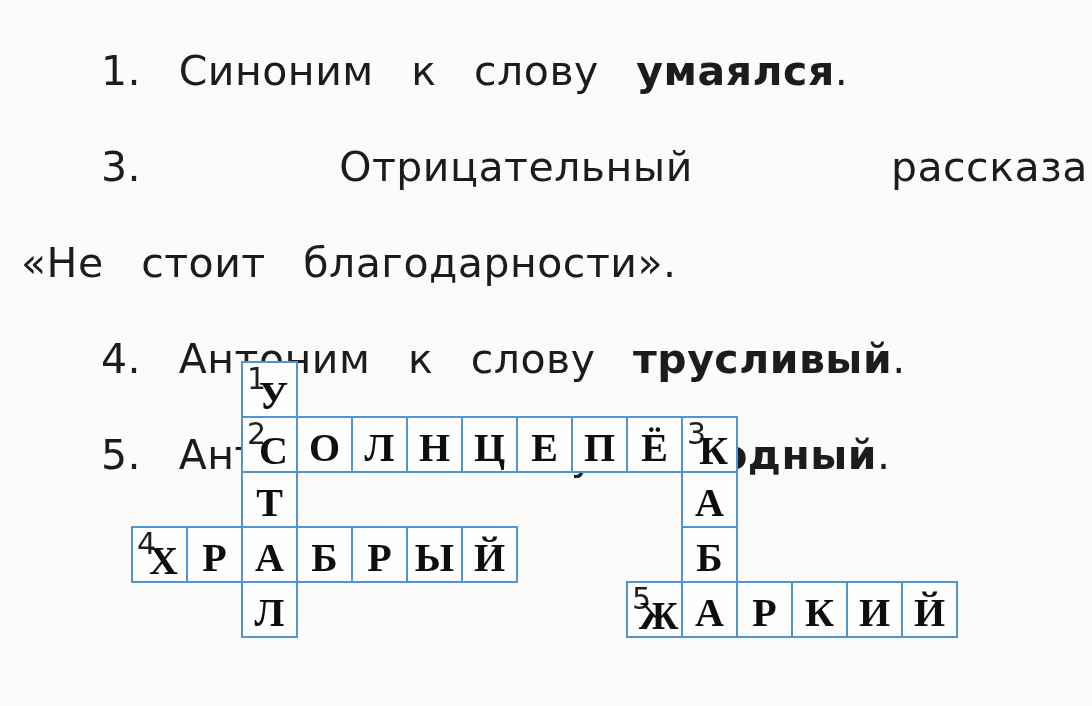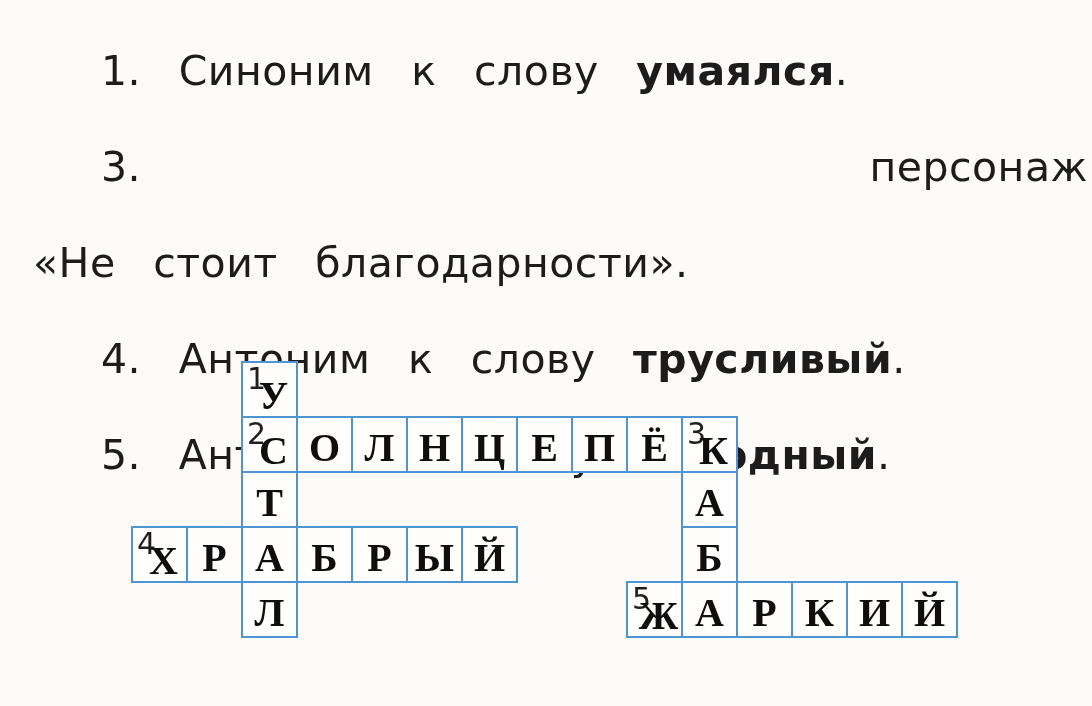--- a/index.html
+++ b/index.html
@@ -15,21 +15,21 @@
     height:55px; line-height:55px;
     padding-left:101px;
     font-size:41px; letter-spacing:0.5px;
     word-spacing:24px; white-space:nowrap;
   }
   .clue b { font-weight:bold; }
   .clue.justify {
     display:flex; justify-content:space-between;
     padding-right:4px; word-spacing:0;
   }
-  .clue.cont { padding-left:33px;margin-top:12px; }
+  .clue.cont { padding-left:21px;margin-top:12px; }
 
   .grid { position:absolute; left:132px; top:362px; width:827px; height:332px; }
   .cell {
     position:absolute; width:57px; height:57px; box-sizing:border-box;
     border:2px solid #4f94d3; background:#fffefd;
     display:flex; align-items:center; justify-content:center;
   }
   .cell-letter {
     font-family:"Liberation Serif", serif; font-weight:700;
     font-size:40px; line-height:1; color:#0e0e0e;
@@ -44,21 +44,22 @@
 </style>
 </head>
 <body>
 
 <div class="clues">
   <p class="clue"><span class="num">1.</span> <span>Синоним к слову</span> <b>умаялся</b><span>.</span></p>
 
 
   <p class="clue justify">
       <span>3.</span>
-      <span>персонаж</span>
+      <span>Отрицательный</span>
+      <span>рассказа</span>
     </p>
 
   <p class="clue cont"><span>«Не стоит благодарности».</span></p>
 
   <p class="clue"><span class="num">4.</span> <span>Антоним к слову</span> <b>трусливый</b><span>.</span></p>
 
   <p class="clue"><span class="num">5.</span> <span>Антоним к слову</span> <b>холодный</b><span>.</span></p>
 </div>
 
 <div class="grid" id="grid">

